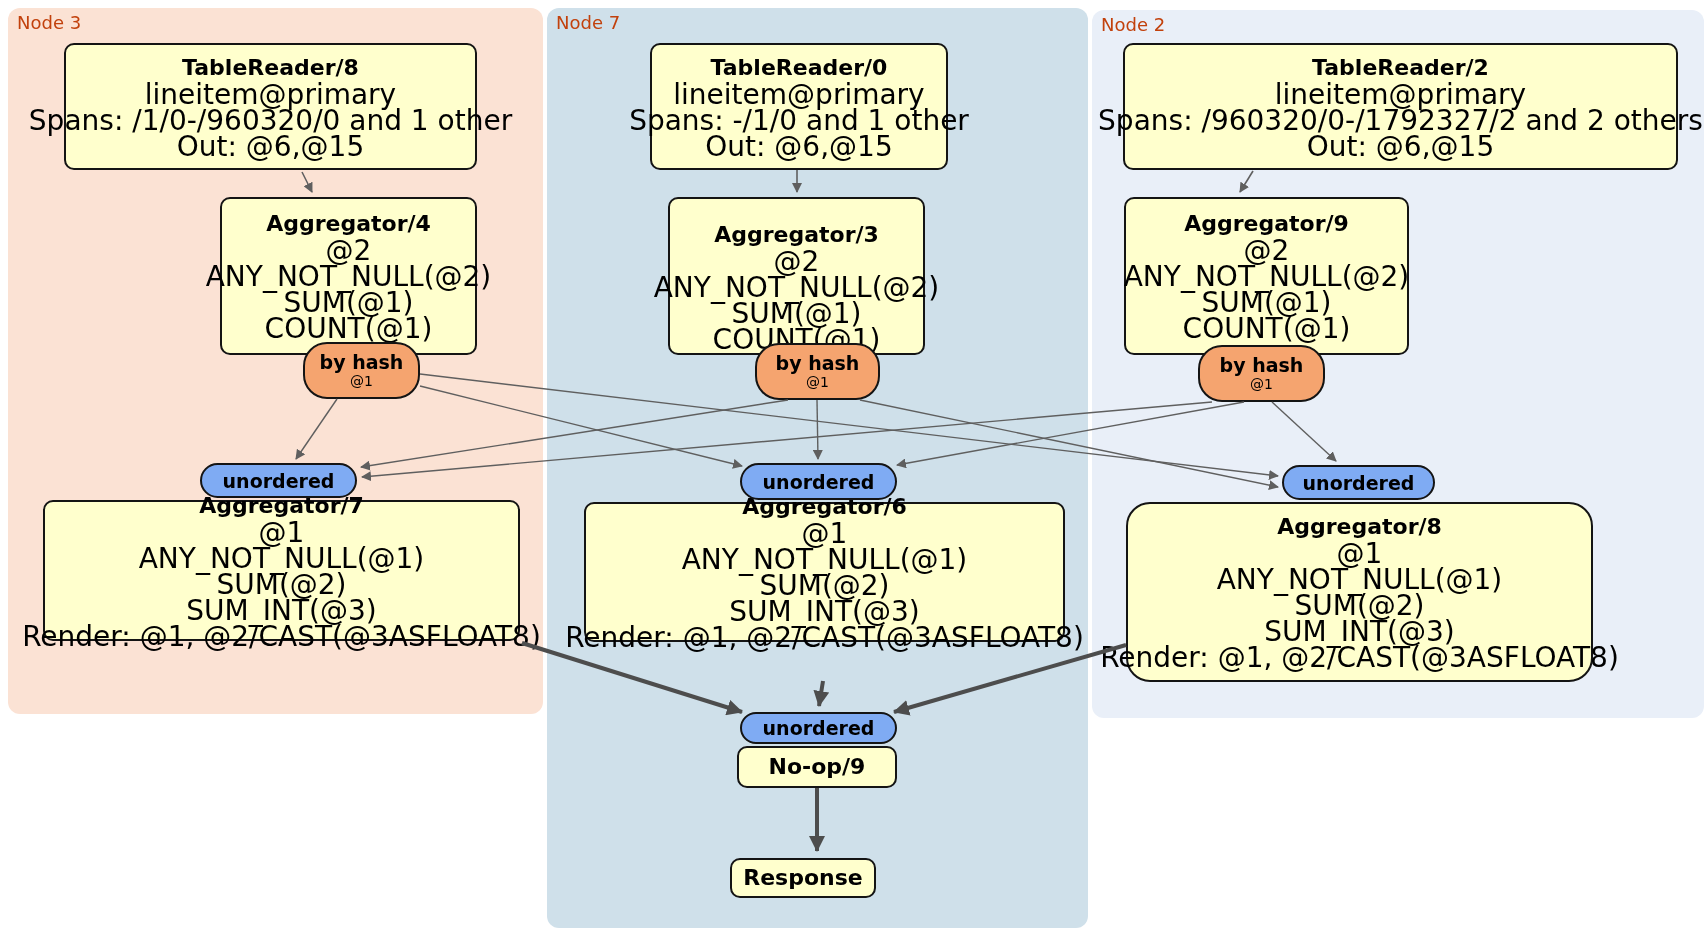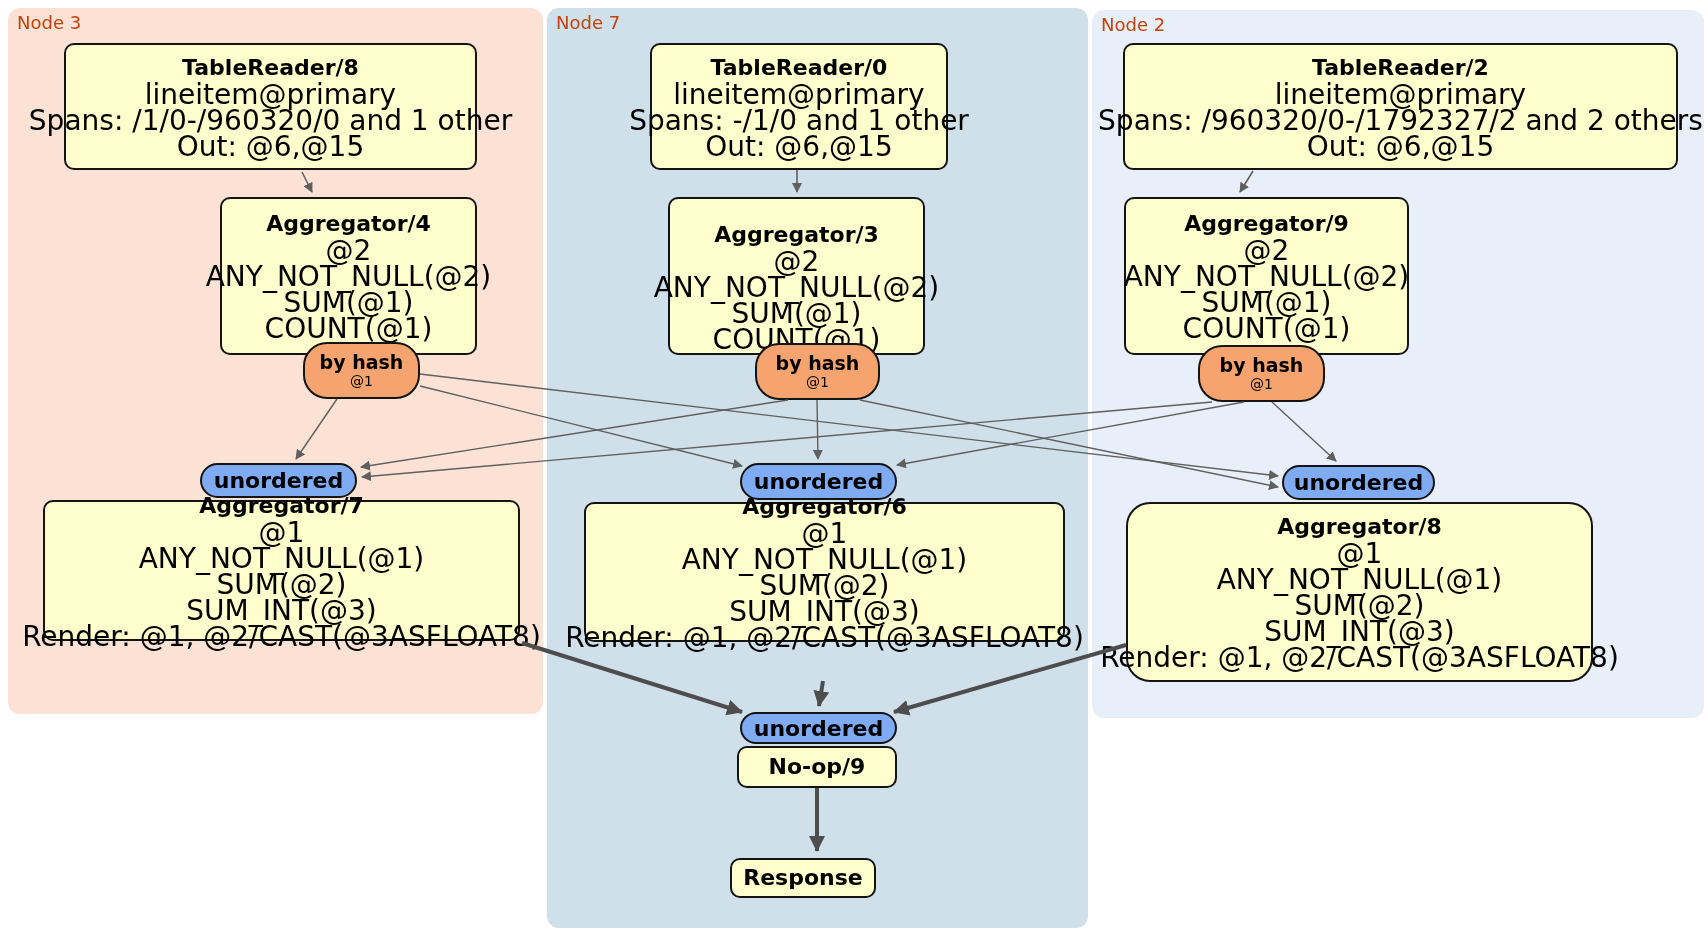--- a/index.html
+++ b/index.html
@@ -19,21 +19,21 @@
   .router{
     position:absolute;background:#f5a46f;border:2px solid #141414;border-radius:24px;
     display:flex;flex-direction:column;align-items:center;justify-content:center;
     z-index:3;box-sizing:border-box;
   }
   .router-label{font-weight:bold;font-size:19px;line-height:22px;}
   .router-sub{font-size:14px;line-height:17px;}
   .pill{
     position:absolute;background:#7fabf3;border:2px solid #141414;border-radius:19px;
     display:flex;align-items:center;justify-content:center;
-    font-weight:bold;font-size:22px;z-index:4;box-sizing:border-box;
+    font-weight:bold;font-size:19px;z-index:4;box-sizing:border-box;
   }
   svg.edges{position:absolute;left:0;top:0;z-index:5;pointer-events:none;}
 </style>
 </head>
 <body>
 
 <div id="canvas">
 
   <div class="region" style="left:8px;top:8px;width:535px;height:706px;background:#fbe2d4;">
     <div class="region-label">Node 3</div>

